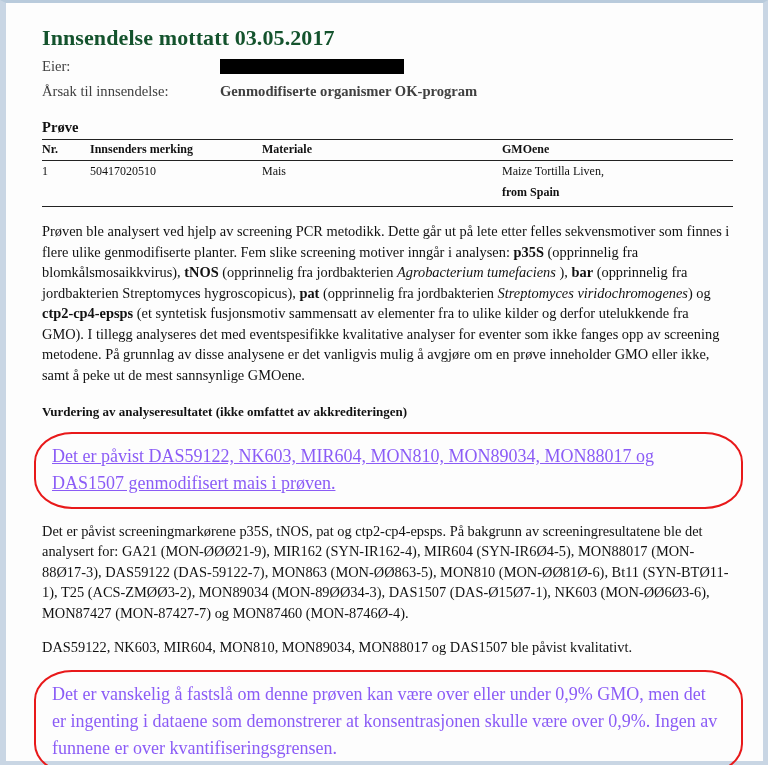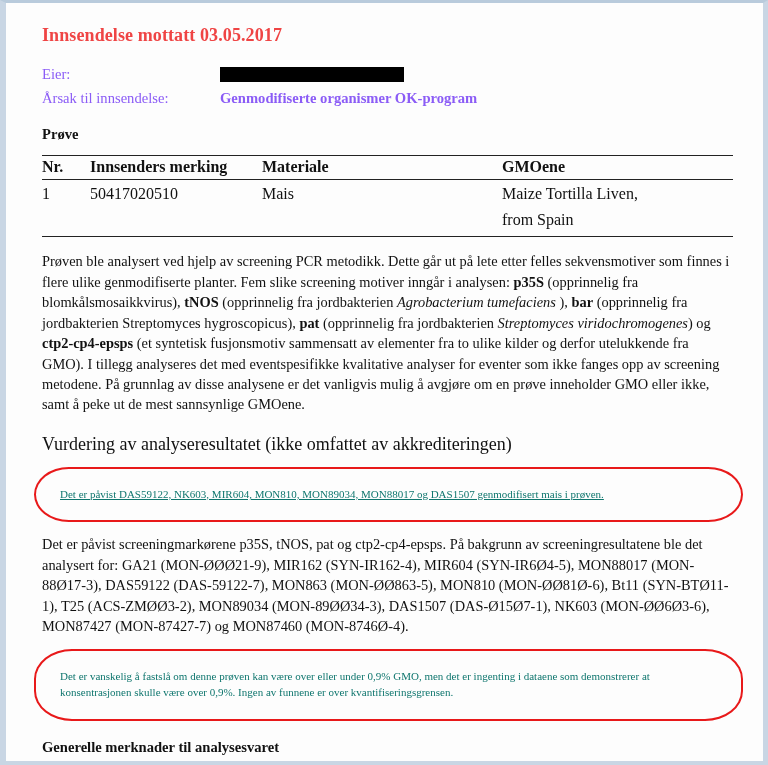--- a/index.html
+++ b/index.html
@@ -28,32 +28,32 @@
     position: absolute;
     left: 0;
     top: 0;
     right: 0;
     bottom: 0;
     background: #fdfdfd;
     padding: 22px 30px 0 36px;
     box-sizing: border-box;
   }
   .doc-title {
-    font-size: 18px;
-    font-weight: bold;
-    color: #ef4444;
+    font-size: 22px;
+    font-weight: bold;
+    color: #14532d;
     letter-spacing: 0.1px;
-    margin: 0 0 19px 0;
+    margin: 0 0 7px 0;
     line-height: 1.15;
   }
   .meta-row {
     display: flex;
     align-items: flex-start;
     font-size: 14.6px;
-    color: #8b5cf6;
+    color: #404040;
     line-height: 1.35;
     margin-bottom: 2px;
   }
   .meta-label {
     width: 178px;
     flex: none;
   }
   .redaction {
     display: inline-block;
     width: 184px;
@@ -63,87 +63,88 @@
   }
   .meta-value {
     flex: 1;
     font-weight: bold;
   }
   .section-label {
     font-size: 14.6px;
     font-weight: bold;
     color: #111;
     margin-top: 17px;
-    margin-bottom: 12px;
+    margin-bottom: 3px;
   }
   table.prove {
     width: 100%;
     border-collapse: collapse;
-    font-size: 16px;
+    font-size: 12px;
     color: #111;
   }
   table.prove th {
     text-align: left;
     font-weight: bold;
     padding: 2px 0 3px 0;
     border-top: 1.4px solid #222;
     border-bottom: 1.1px solid #222;
     vertical-align: top;
   }
   table.prove td {
     text-align: left;
     font-weight: normal;
     padding: 3px 0 2px 0;
     vertical-align: top;
     line-height: 1.32;
   }
   table.prove tr.last td {
     border-bottom: 1.3px solid #222;
     padding-bottom: 6px;
+    font-weight: bold;
   }
   .col-nr { width: 48px; }
   .col-merking { width: 172px; }
   .col-materiale { width: 240px; }
   .col-merknad { width: auto; }
   p.body {
     font-size: 14.4px;
     color: #111;
     line-height: 1.42;
     margin: 14px 0 0 0;
     text-align: left;
   }
   .b { font-weight: bold; margin-top: 20px; }
   .i { font-style: italic; }
   .heading-sub {
-    font-size: 18px;
-    font-weight: normal;
+    font-size: 13px;
+    font-weight: bold;
     color: #111;
     margin-top: 19px;
     margin-bottom: 0;
   }
   .boxed {
     position: relative;
     margin-top: 14px;
     padding: 9px 12px 10px 10px;
   }
   .boxed .oval {
     position: absolute;
     left: -8px;
     top: -2px;
     right: -10px;
     bottom: -2px;
     border: 2.4px solid #e8191a;
     border-radius: 38px / 30px;
     pointer-events: none;
   }
   .boxed p {
-    margin: 8px;
-    font-size: 11px;
+    margin: 0;
+    font-size: 18px;
     line-height: 1.5;
-    color: #0f766e;
+    color: #8b5cf6;
   }
   .u { text-decoration: underline; }
   .footer-heading {
     font-size: 14.6px;
     font-weight: bold;
     color: #111;
     margin-top: 20px;
   }
 </style>
 </head>
@@ -197,20 +198,21 @@
 
     <div class="heading-sub">Vurdering av analyseresultatet (ikke omfattet av akkrediteringen)</div>
 
     <div class="boxed">
       <div class="oval"></div>
       <p class="u">Det er påvist DAS59122, NK603, MIR604, MON810, MON89034, MON88017 og DAS1507 genmodifisert mais i prøven.</p>
     </div>
 
     <p class="body">Det er påvist screeningmarkørene p35S, tNOS, pat og ctp2-cp4-epsps. På bakgrunn av screeningresultatene ble det analysert for: GA21 (MON-ØØØ21-9), MIR162 (SYN-IR162-4), MIR604 (SYN-IR6Ø4-5), MON88017 (MON-88Ø17-3), DAS59122 (DAS-59122-7), MON863 (MON-ØØ863-5), MON810 (MON-ØØ81Ø-6), Bt11 (SYN-BTØ11-1), T25 (ACS-ZMØØ3-2), MON89034 (MON-89ØØ34-3), DAS1507 (DAS-Ø15Ø7-1), NK603 (MON-ØØ6Ø3-6), MON87427 (MON-87427-7) og MON87460 (MON-8746Ø-4).</p>
 
+    <p class="body">DAS59122, NK603, MIR604, MON810, MON89034, MON88017 og DAS1507 ble påvist kvalitativt.</p>
 
     <div class="boxed">
       <div class="oval"></div>
       <p>Det er vanskelig å fastslå om denne prøven kan være over eller under 0,9% GMO, men det er ingenting i dataene som demonstrerer at konsentrasjonen skulle være over 0,9%. Ingen av funnene er over kvantifiseringsgrensen.</p>
     </div>
 
     <div class="footer-heading">Generelle merknader til analysesvaret</div>
 
   </div>
 </div>

